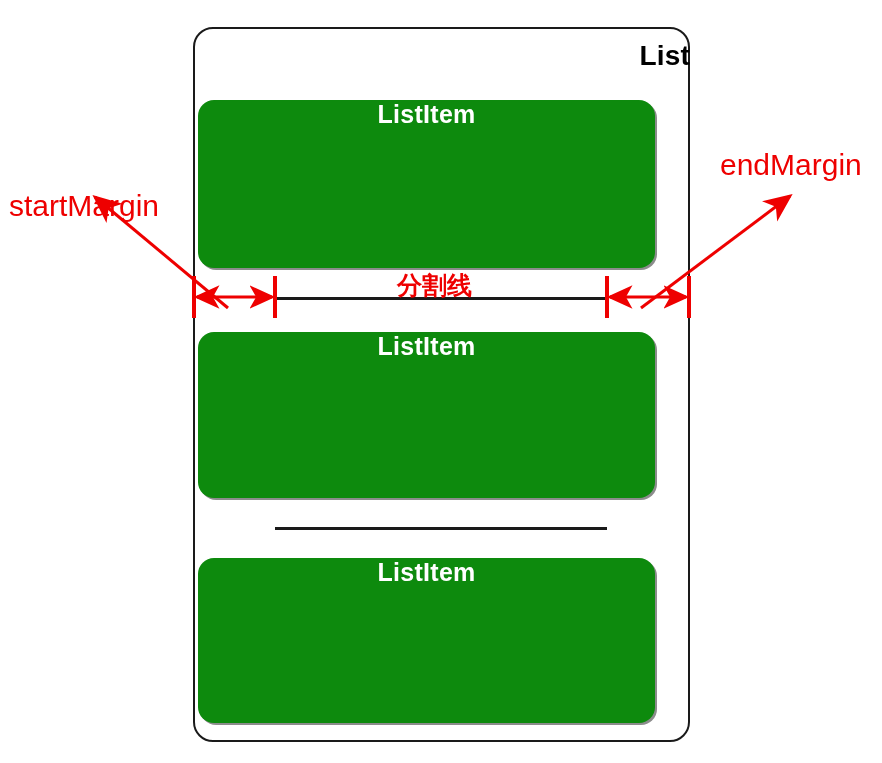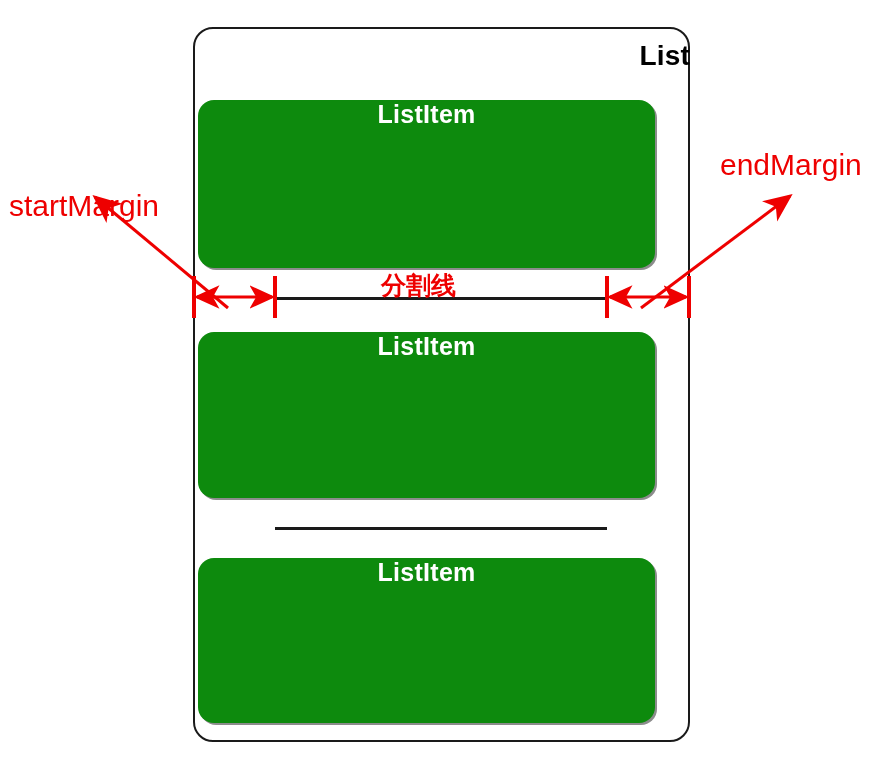--- a/index.html
+++ b/index.html
@@ -95,21 +95,21 @@
     top: 148px;
     font-size: 30px;
     margin-top: 41px;
   }
   .label-end-margin {
     left: 720px;
     top: 148px;
     font-size: 30px;
   }
   .label-divider-cn {
-    left: 381px;
+    left: 397px;
     top: 269px;
     font-size: 25px;
     font-weight: bold;
   }
 </style>
 </head>
 <body>
 
 <div id="canvas">
 

